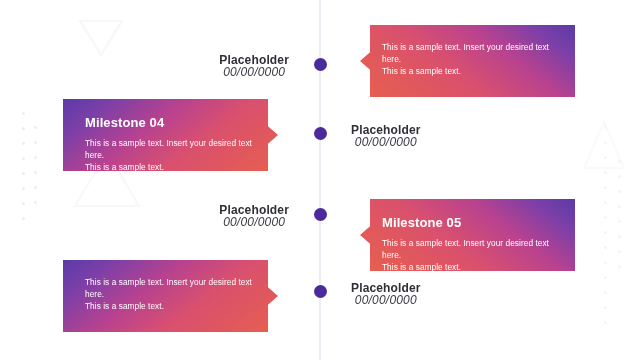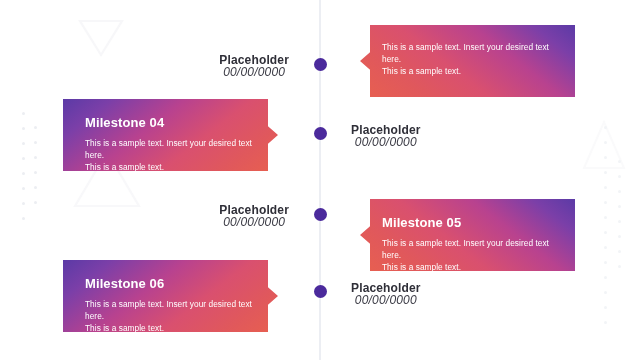--- a/index.html
+++ b/index.html
@@ -211,19 +211,18 @@
       <p class="desc">This is a sample text.</p>
     </div>
   </div>
 
   <div class="label right-of-line" style="top:282px;">
     <div class="ttl">Placeholder</div>
     <div class="date">00/00/0000</div>
   </div>
   <div class="card left" style="left:63px;top:260px;width:215px;height:72px;">
     <div class="body">
-      <p class="title">Milestone 06</p>
       <p class="desc">This is a sample text. Insert your desired text here.</p>
       <p class="desc">This is a sample text.</p>
     </div>
   </div>
 
 </div>
 
 </body></html>

